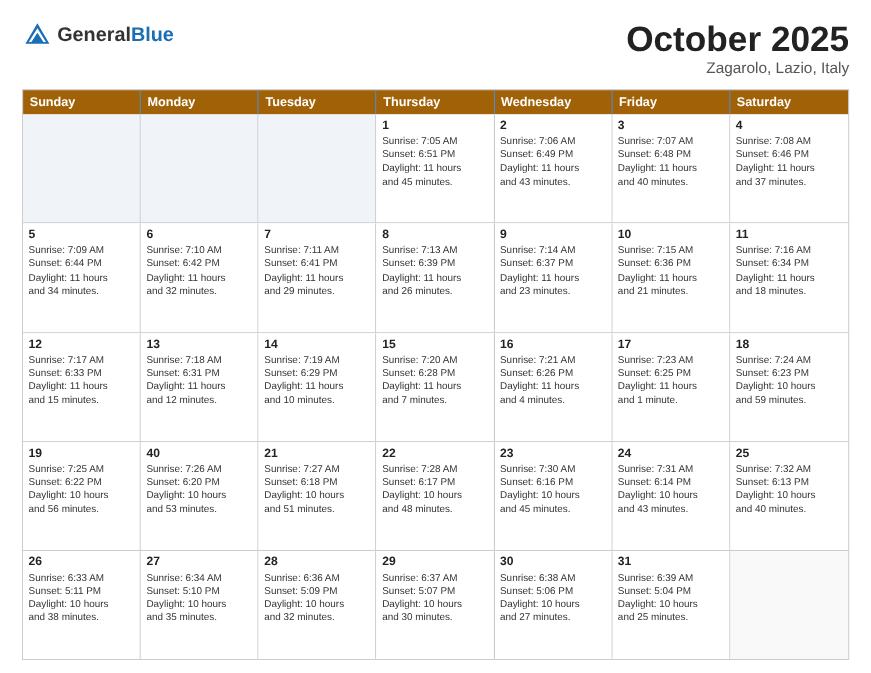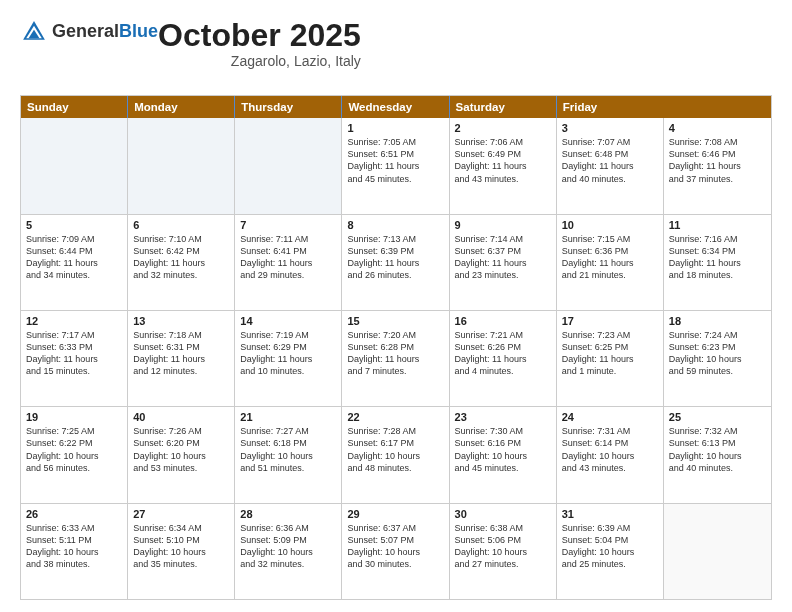--- a/index.html
+++ b/index.html
@@ -12,22 +12,23 @@
     }
     .page {
       width: 792px;
       height: 612px;
       padding: 18px 20px 12px 20px;
       display: flex;
       flex-direction: column;
     }
     .header {
       display: flex;
+      justify-content: space-between;
       align-items: flex-start;
-      margin-bottom: 26px;
+      margin-bottom: 12px;
     }
     .logo {
       display: flex;
       align-items: center;
       gap: 4px;
     }
     .logo-text {
       font-size: 18px;
       font-weight: bold;
       line-height: 1.1;
@@ -123,24 +124,25 @@
     <div class="title-block">
       <div class="month-title">October 2025</div>
       <div class="location">Zagarolo, Lazio, Italy</div>
     </div>
   </div>
 
   <div class="calendar">
     <div class="cal-header">
     <div class="cal-header-cell">Sunday</div>
         <div class="cal-header-cell">Monday</div>
+        <div class="cal-header-cell">Tuesday</div>
         <div class="cal-header-cell">Thursday</div>
         <div class="cal-header-cell">Wednesday</div>
+        <div class="cal-header-cell">Friday</div>
         <div class="cal-header-cell">Saturday</div>
-        <div class="cal-header-cell">Friday</div>
       </div>
     <div class="cal-body">
     <div class="cal-row">
           <div class="cal-cell empty shaded"></div>
           <div class="cal-cell empty shaded"></div>
           <div class="cal-cell empty shaded"></div>
           <div class="cal-cell">
             <div class="day-num">1</div>
             <div class="cell-text" style="white-space: pre-wrap;">Sunrise: 7:05 AM
 Sunset: 6:51 PM

